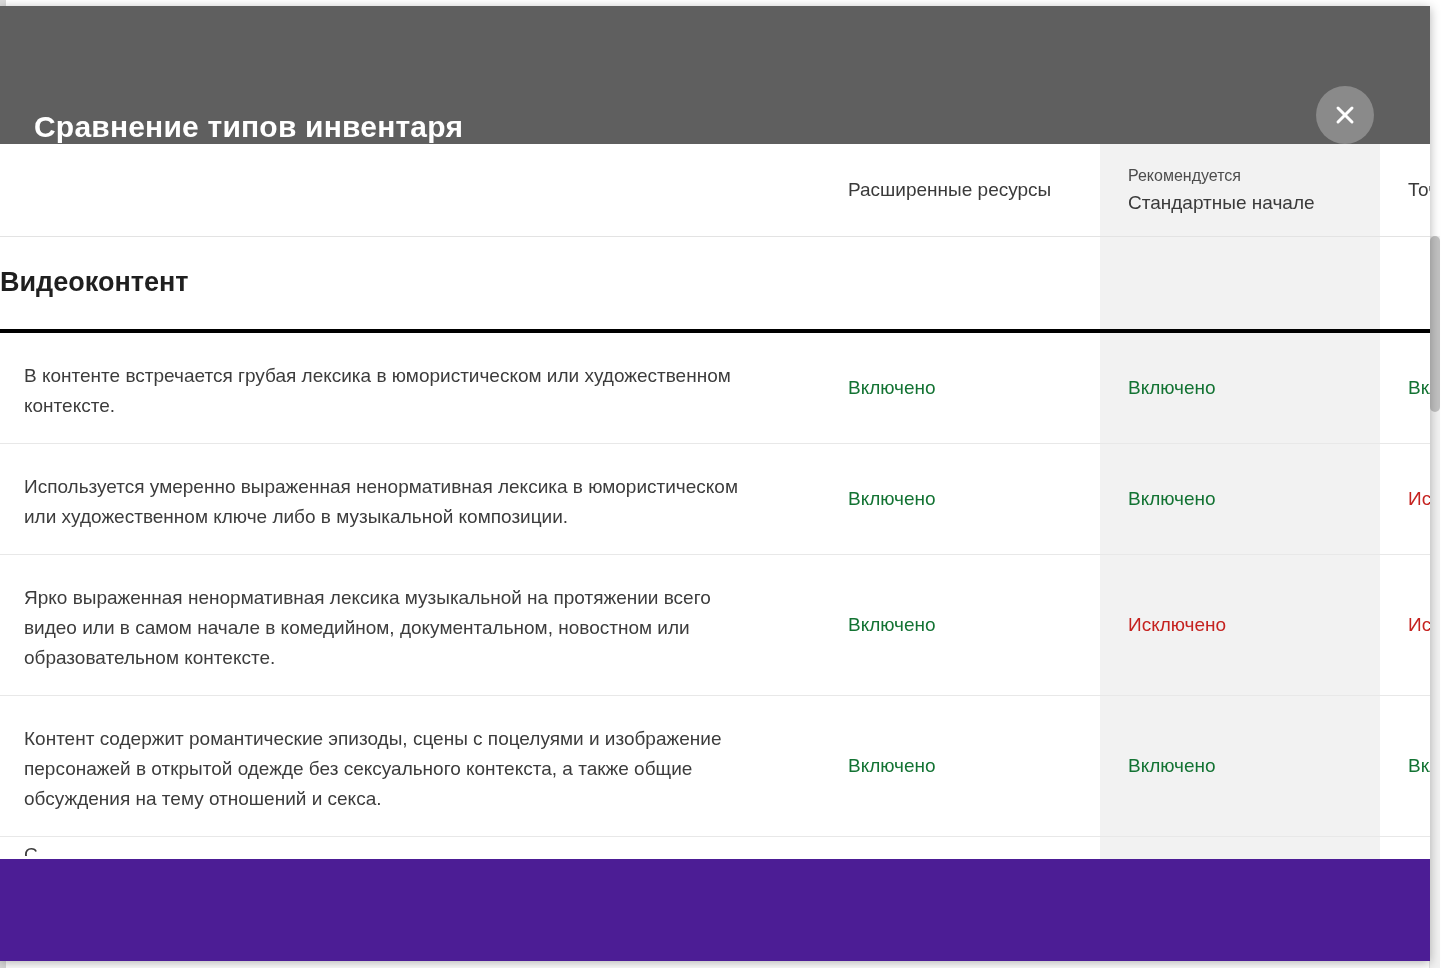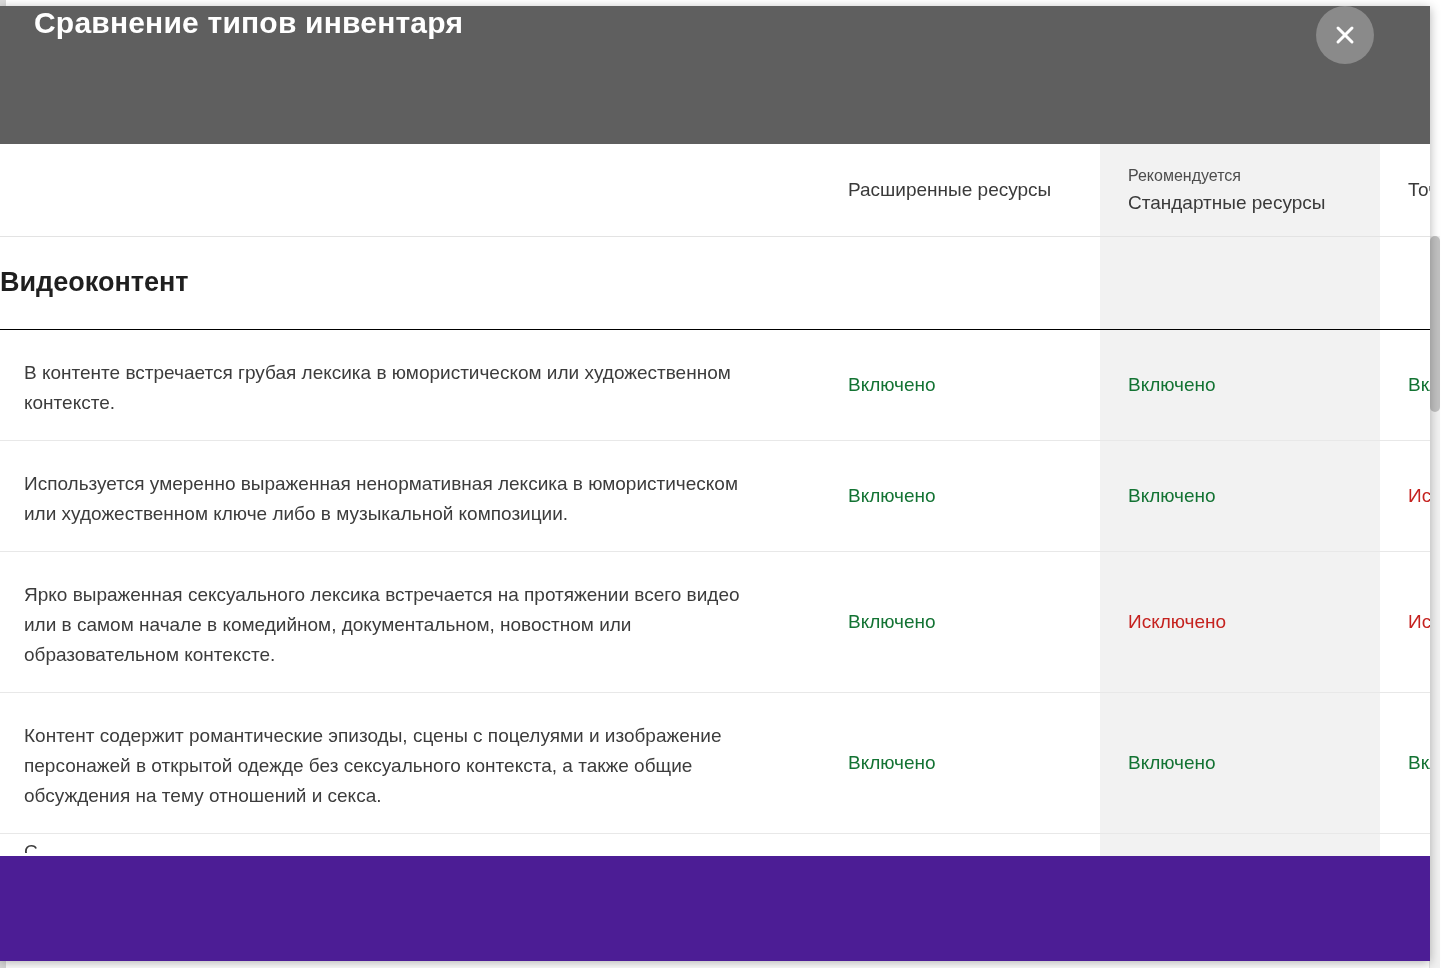--- a/index.html
+++ b/index.html
@@ -77,21 +77,21 @@
     background: #ffffff;
     box-shadow: 0 2px 10px rgba(0,0,0,0.3);
     overflow: hidden;
     display: flex;
     flex-direction: column;
   }
   .dialog-header {
     height: 138px;
     background: #5f5f5f;
     display: flex;
-    align-items: flex-start;
+    align-items: flex-end;
     justify-content: space-between;
     padding: 0 34px 0 34px;
     box-sizing: border-box;
     flex: none;
   }
   .dialog-title {
     color: #ffffff;
     font-size: 30px;
     font-weight: bold;
     letter-spacing: 0.2px;
@@ -161,21 +161,21 @@
     color: #4c4c4c;
     margin-bottom: 3px;
     font-weight: normal;
   }
   .head-col-label {
     display: block;
   }
 
   tr.section-row td {
     height: 92px;
-    border-bottom: 1px solid #000000;
+    border-bottom: 4px solid #000000;
   }
   .section-title {
     font-size: 27px;
     font-weight: bold;
     color: #1f1f1f;
     padding-left: 24px;
   }
   td.section-spacer.recommended {
     background: #f2f2f2;
   }
@@ -251,21 +251,21 @@
         <col class="c-col3">
       </colgroup>
       <thead>
         <tr>
           <th class="head-desc"></th>
           <th class="head-col">
             <span class="head-col-label">Расширенные ресурсы</span>
           </th>
           <th class="head-col recommended">
             <span class="recommend-note">Рекомендуется</span>
-            <span class="head-col-label">Стандартные ресурсы</span>
+            <span class="head-col-label">Стандартные начале</span>
           </th>
           <th class="head-col">
             <span class="head-col-label">Точные настройки ресурсов</span>
           </th>
         </tr>
       </thead>
       <tbody>
         <tr class="section-row">
           <td class="section-title">Видеоконтент</td>
           <td class="section-spacer"></td>
@@ -281,21 +281,21 @@
         </tr>
 
         <tr class="data-row">
           <td class="desc-cell">Используется умеренно выраженная ненормативная лексика в юмористическом или художественном ключе либо в музыкальной композиции.</td>
           <td class="value-cell"><span class="val-included">Включено</span></td>
           <td class="value-cell recommended"><span class="val-included">Включено</span></td>
           <td class="value-cell"><span class="val-excluded">Исключено</span></td>
         </tr>
 
         <tr class="data-row">
-          <td class="desc-cell">Ярко выраженная сексуального лексика встречается на протяжении всего видео или в самом начале в комедийном, документальном, новостном или образовательном контексте.</td>
+          <td class="desc-cell">Ярко выраженная ненормативная лексика музыкальной на протяжении всего видео или в самом начале в комедийном, документальном, новостном или образовательном контексте.</td>
           <td class="value-cell"><span class="val-included">Включено</span></td>
           <td class="value-cell recommended"><span class="val-excluded">Исключено</span></td>
           <td class="value-cell"><span class="val-excluded">Исключено</span></td>
         </tr>
 
         <tr class="data-row">
           <td class="desc-cell">Контент содержит романтические эпизоды, сцены с поцелуями и изображение персонажей в открытой одежде без сексуального контекста, а также общие обсуждения на тему отношений и секса.</td>
           <td class="value-cell"><span class="val-included">Включено</span></td>
           <td class="value-cell recommended"><span class="val-included">Включено</span></td>
           <td class="value-cell"><span class="val-included">Включено</span></td>

